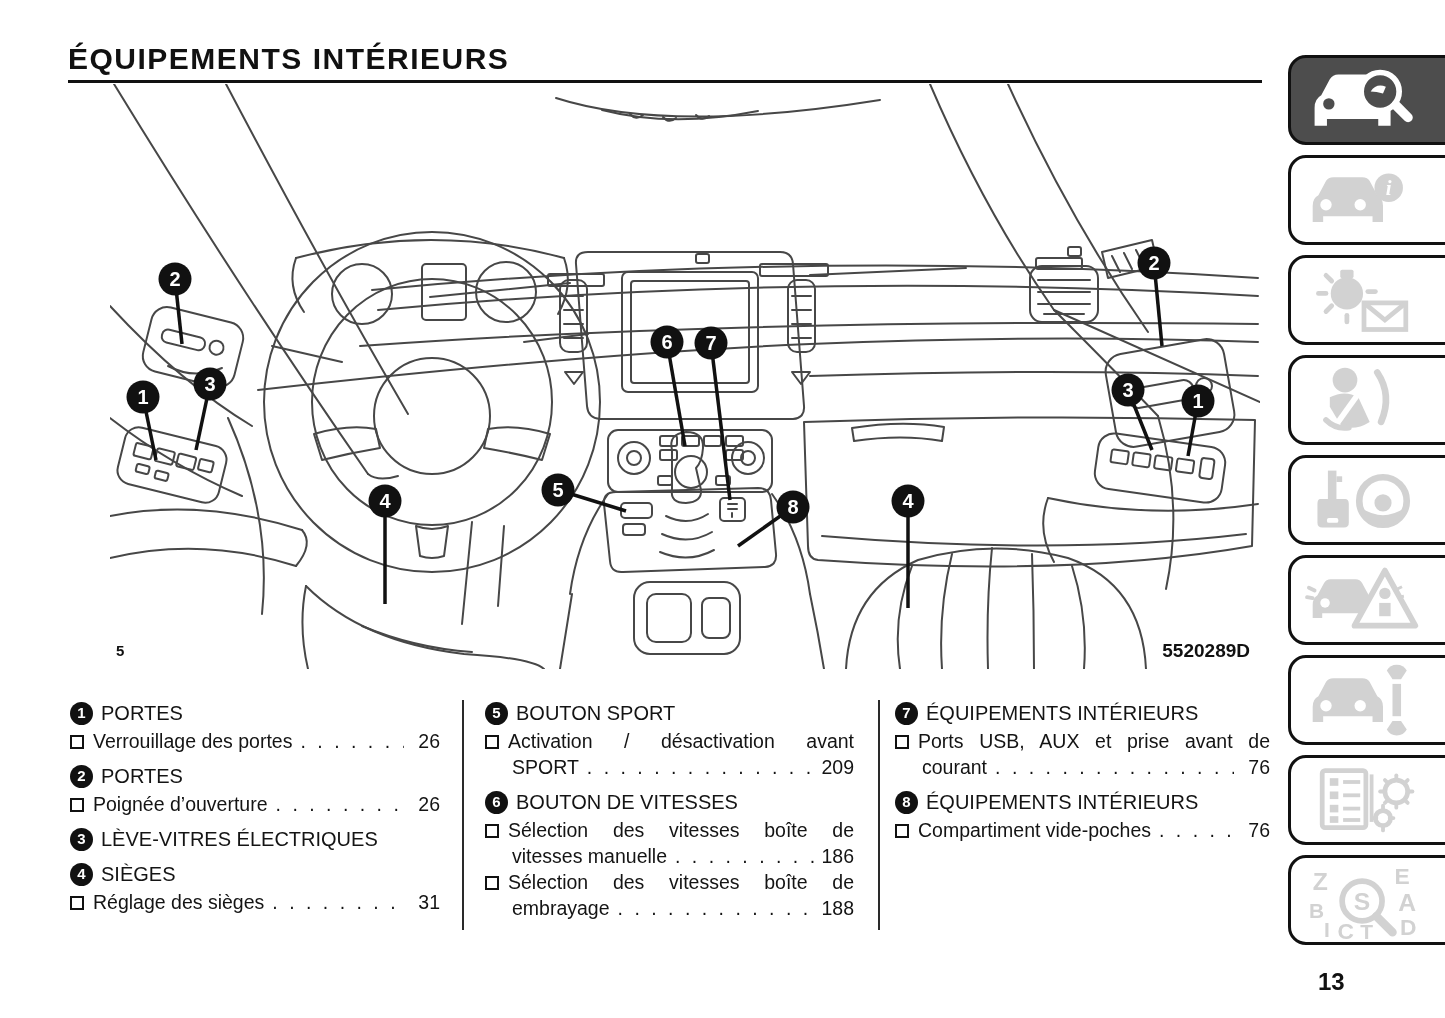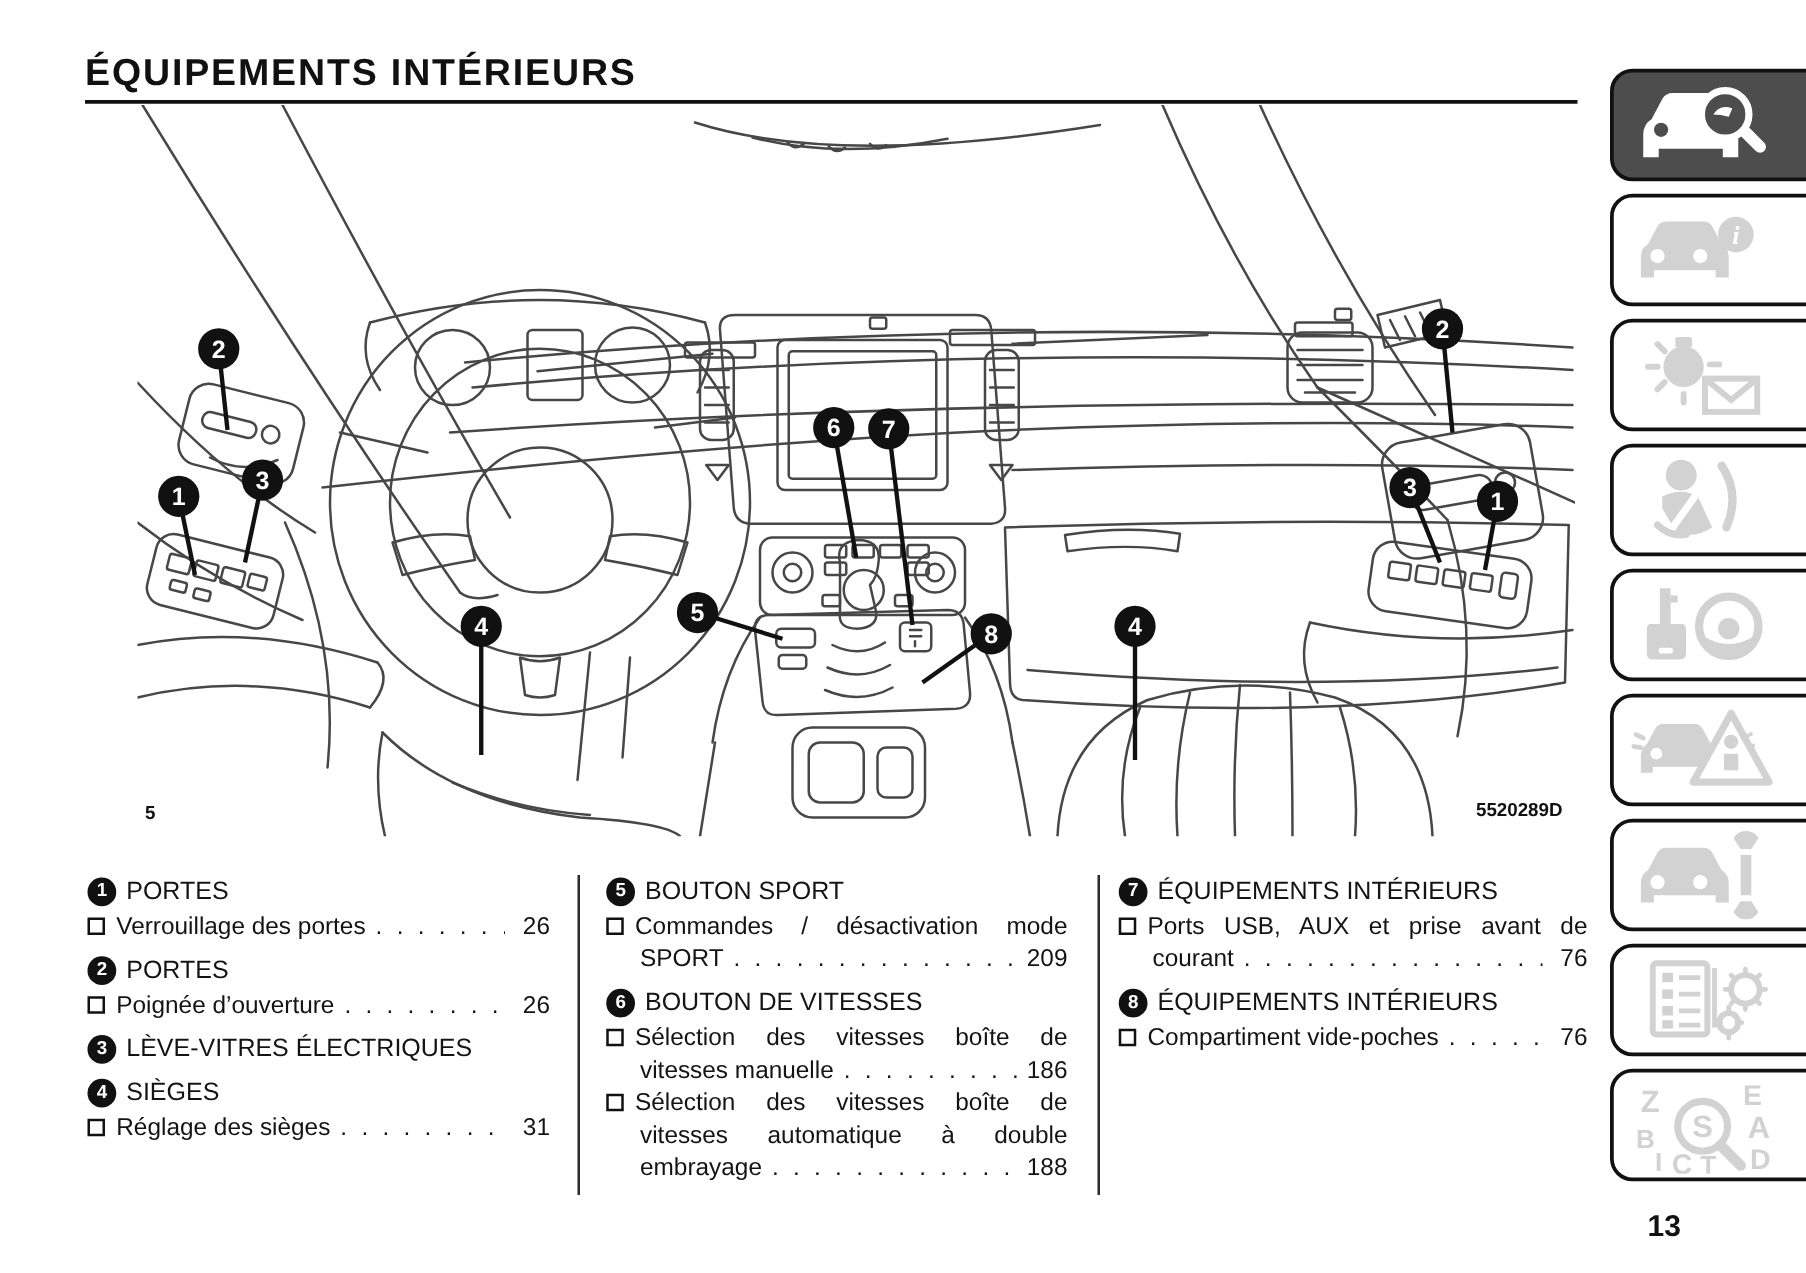--- a/index.html
+++ b/index.html
@@ -14,21 +14,21 @@
   .title{
     position:absolute;left:68px;top:42px;
     font-size:30px;font-weight:bold;letter-spacing:1.5px;color:#111;
   }
   .title-rule{position:absolute;left:68px;top:80px;width:1194px;height:3px;background:#111;}
 
   
   .figure{position:absolute;left:110px;top:84px;width:1150px;height:585px;}
   .figure svg{position:absolute;inset:0;}
   .fig-num{position:absolute;left:6px;top:558px;font-size:15px;font-weight:bold;}
-  .fig-code{position:absolute;right:10px;top:556px;font-size:15px;font-weight:bold;}
+  .fig-code{position:absolute;right:10px;top:556px;font-size:19px;font-weight:bold;}
 
   
   #index-grid{
     position:absolute;left:70px;top:700px;width:1200px;
     display:grid;grid-template-columns:392px 416px 392px;
     font-size:19.5px;line-height:26px;color:#141414;
   }
   .idx-col{padding-right:22px;box-sizing:border-box;}
   .idx-col:nth-child(2){border-left:2px solid #2a2a2a;padding-left:21px;padding-right:24px;}
   .idx-col:nth-child(3){border-left:2px solid #2a2a2a;padding-left:15px;padding-right:0;}
@@ -318,40 +318,39 @@
             <span class="pg">31</span>
           </div>
         </div>
       </div>
       <div class="idx-col">
         <div class="entry">
           <div class="hdr">
             <span class="nbadge">5</span>
             <span class="hdr-t">BOUTON SPORT</span>
           </div>
-          <div class="line jline"><span class="sq"></span><span class="lt">Commandes / désactivation mode</span></div>
+          <div class="line jline"><span class="sq"></span><span class="lt">Activation / désactivation avant</span></div>
           <div class="line cont lead">
             <span class="lt">SPORT</span>
             <span class="leader"></span>
             <span class="pg">209</span>
           </div>
         </div>
         <div class="entry">
           <div class="hdr">
             <span class="nbadge">6</span>
             <span class="hdr-t">BOUTON DE VITESSES</span>
           </div>
           <div class="line jline"><span class="sq"></span><span class="lt">Sélection des vitesses boîte de</span></div>
           <div class="line cont lead">
             <span class="lt">vitesses manuelle</span>
             <span class="leader"></span>
             <span class="pg">186</span>
           </div>
           <div class="line jline"><span class="sq"></span><span class="lt">Sélection des vitesses boîte de</span></div>
-          <div class="line cont jline"><span class="lt">vitesses automatique à double</span></div>
           <div class="line cont lead">
             <span class="lt">embrayage</span>
             <span class="leader"></span>
             <span class="pg">188</span>
           </div>
         </div>
       </div>
       <div class="idx-col">
         <div class="entry">
           <div class="hdr">

